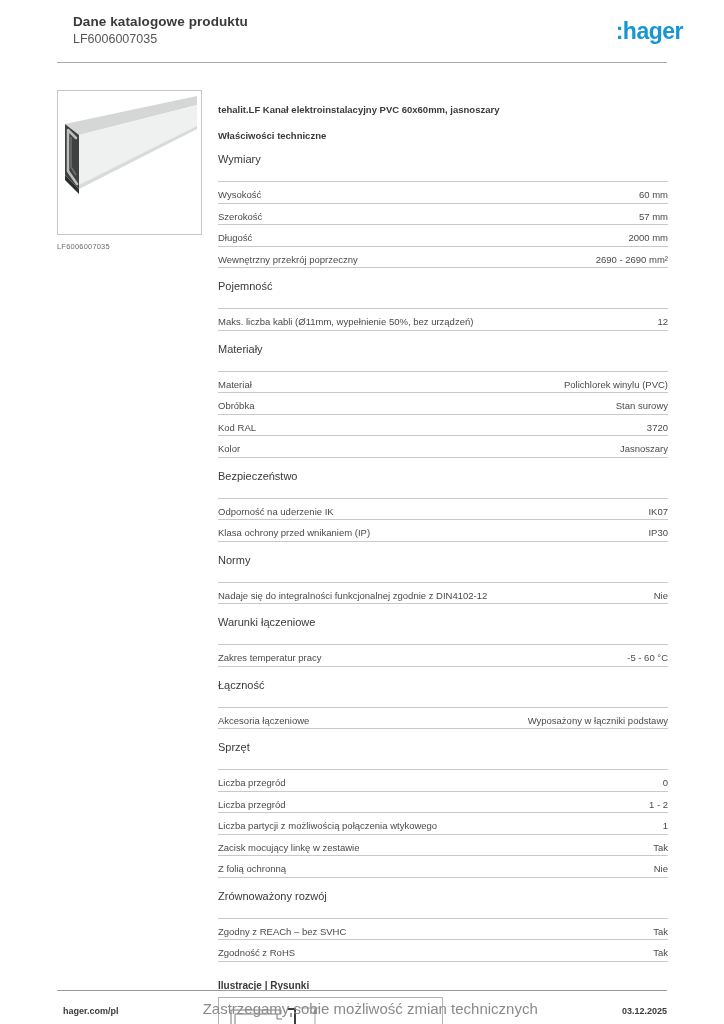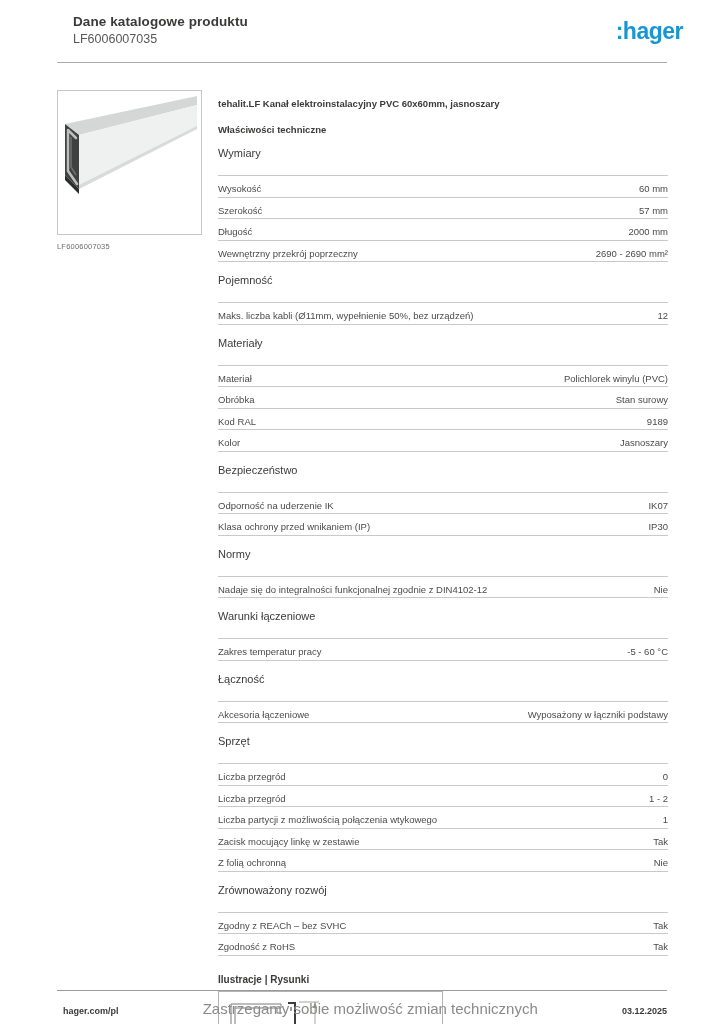--- a/index.html
+++ b/index.html
@@ -22,21 +22,21 @@
   }
   .header-rule { position: absolute; left: 57px; top: 62px; width: 610px; height: 0; border-top: 1px solid #a9a9a9; }
 
   
   .left-col { position: absolute; left: 57px; top: 90px; width: 145px; }
   .image-box { width: 145px; height: 145px; border: 1px solid #c6c6c6; background: #fff; overflow: hidden; }
   .image-caption { font-size: 7.5px; color: #6d6d6c; margin-top: 7px; letter-spacing: 0.2px; }
 
   
   .main-col { position: absolute; left: 218px; top: 90px; width: 450px; }
-  .product-title { font-size: 9.5px; font-weight: bold; color: #3a3a39; margin-top: 8px; }
+  .product-title { font-size: 9.5px; font-weight: bold; color: #3a3a39; margin-top: 14px; }
   .specs-heading { font-size: 9.5px; font-weight: bold; color: #3a3a39; margin-top: 15px; }
 
   .spec-section { margin-top: 12px; }
   .section-title {
     font-size: 11px; font-weight: normal; color: #3a3a39;
     padding-bottom: 16px; border-bottom: 1px solid #c9c9c9;
   }
   .spec-row {
     display: flex; justify-content: space-between; align-items: baseline;
     font-size: 9.5px; color: #4a4a49;
@@ -137,21 +137,21 @@
     <span class="spec-value">Polichlorek winylu (PVC)</span>
   </div>
 
   <div class="spec-row">
     <span class="spec-label">Obróbka</span>
     <span class="spec-value">Stan surowy</span>
   </div>
 
   <div class="spec-row">
     <span class="spec-label">Kod RAL</span>
-    <span class="spec-value">9189</span>
+    <span class="spec-value">3720</span>
   </div>
 
   <div class="spec-row">
     <span class="spec-label">Kolor</span>
     <span class="spec-value">Jasnoszary</span>
   </div>
 </div>
   </section>
 
   <section class="spec-section">

